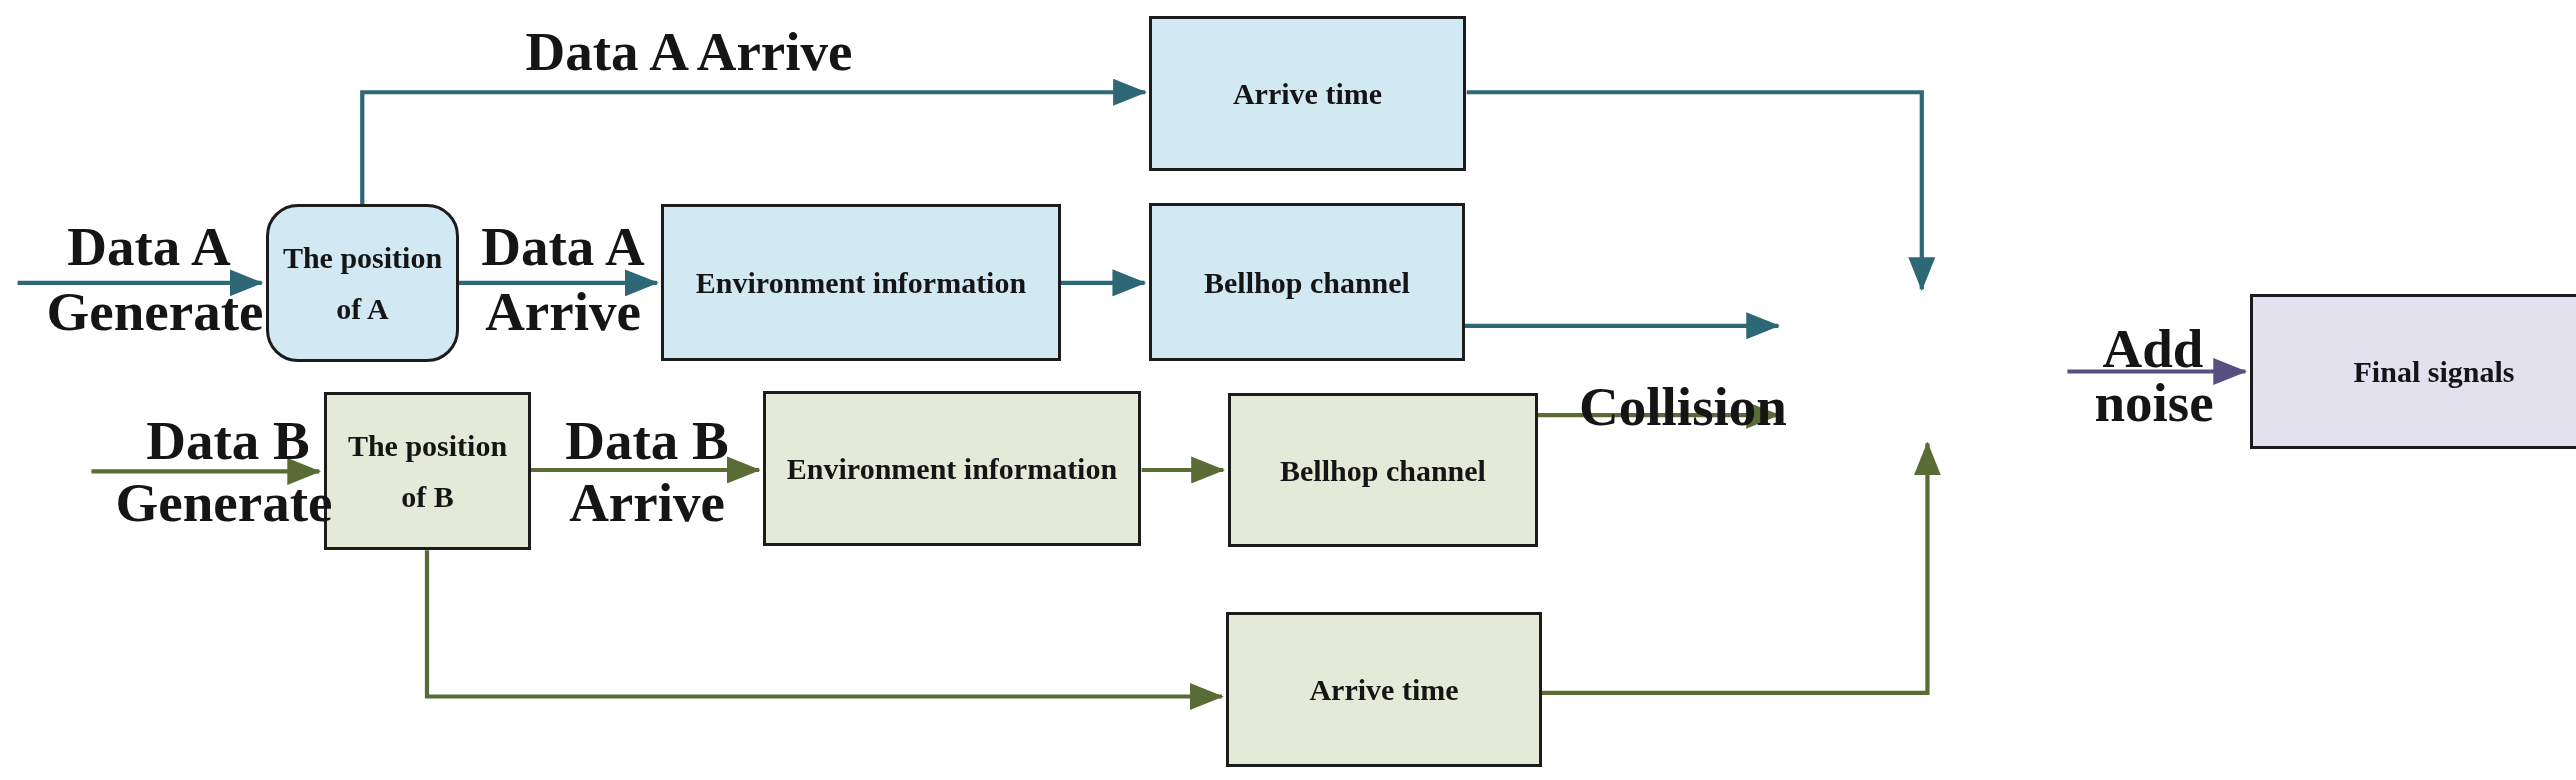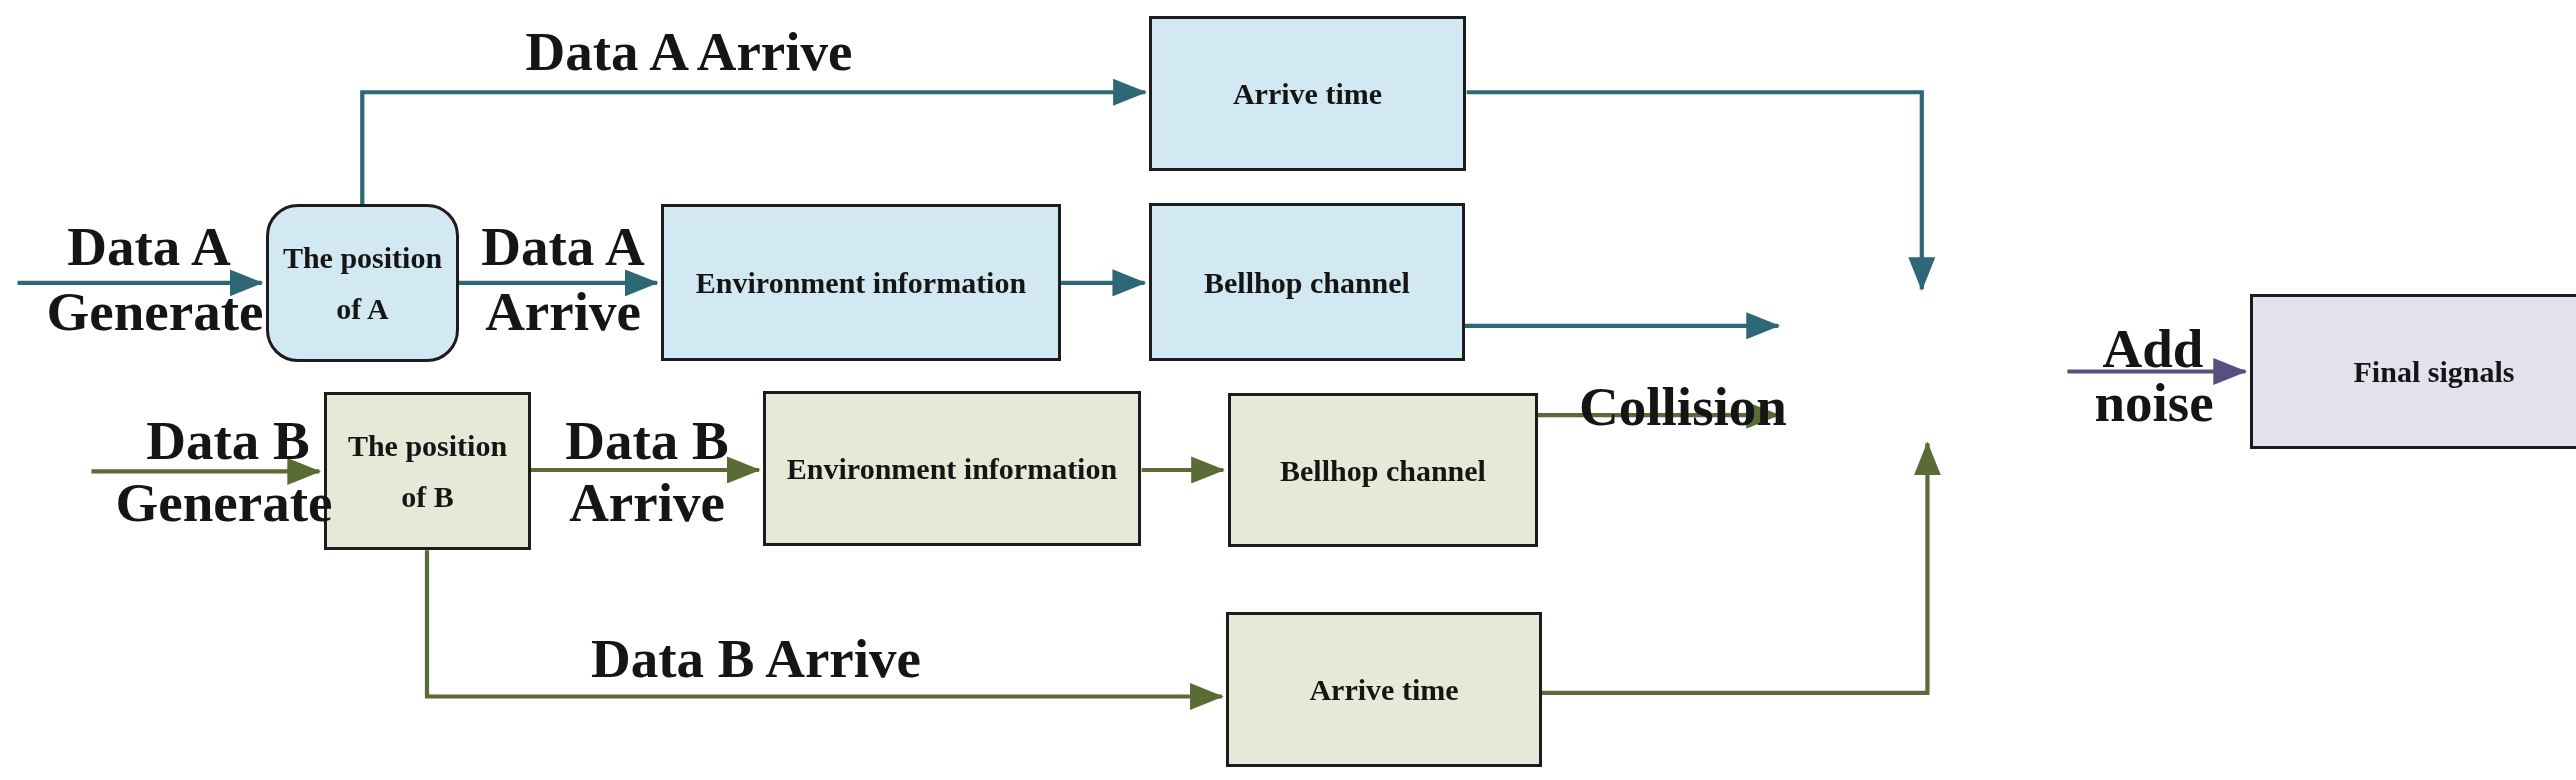--- a/index.html
+++ b/index.html
@@ -125,19 +125,18 @@
   <span class="elabel l-a-gen1">Data A</span>
   <span class="elabel l-a-gen2">Generate</span>
   <span class="elabel l-a-mid1">Data A</span>
   <span class="elabel l-a-mid2">Arrive</span>
   <span class="elabel l-a-top">Data A Arrive</span>
 
   <span class="elabel l-b-gen1">Data B</span>
   <span class="elabel l-b-gen2">Generate</span>
   <span class="elabel l-b-mid1">Data B</span>
   <span class="elabel l-b-mid2">Arrive</span>
-  <span class="elabel l-b-bot">Data B Arrive</span>
 
   <span class="elabel l-coll">Collision</span>
   <span class="elabel l-add">Add</span>
   <span class="elabel l-noise">noise</span>
 </div>
 
 
 </body></html>

